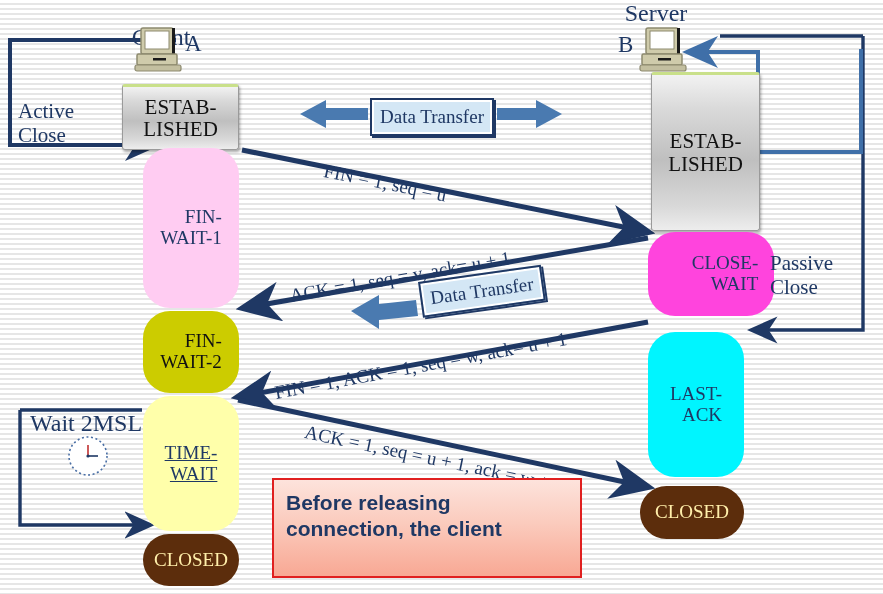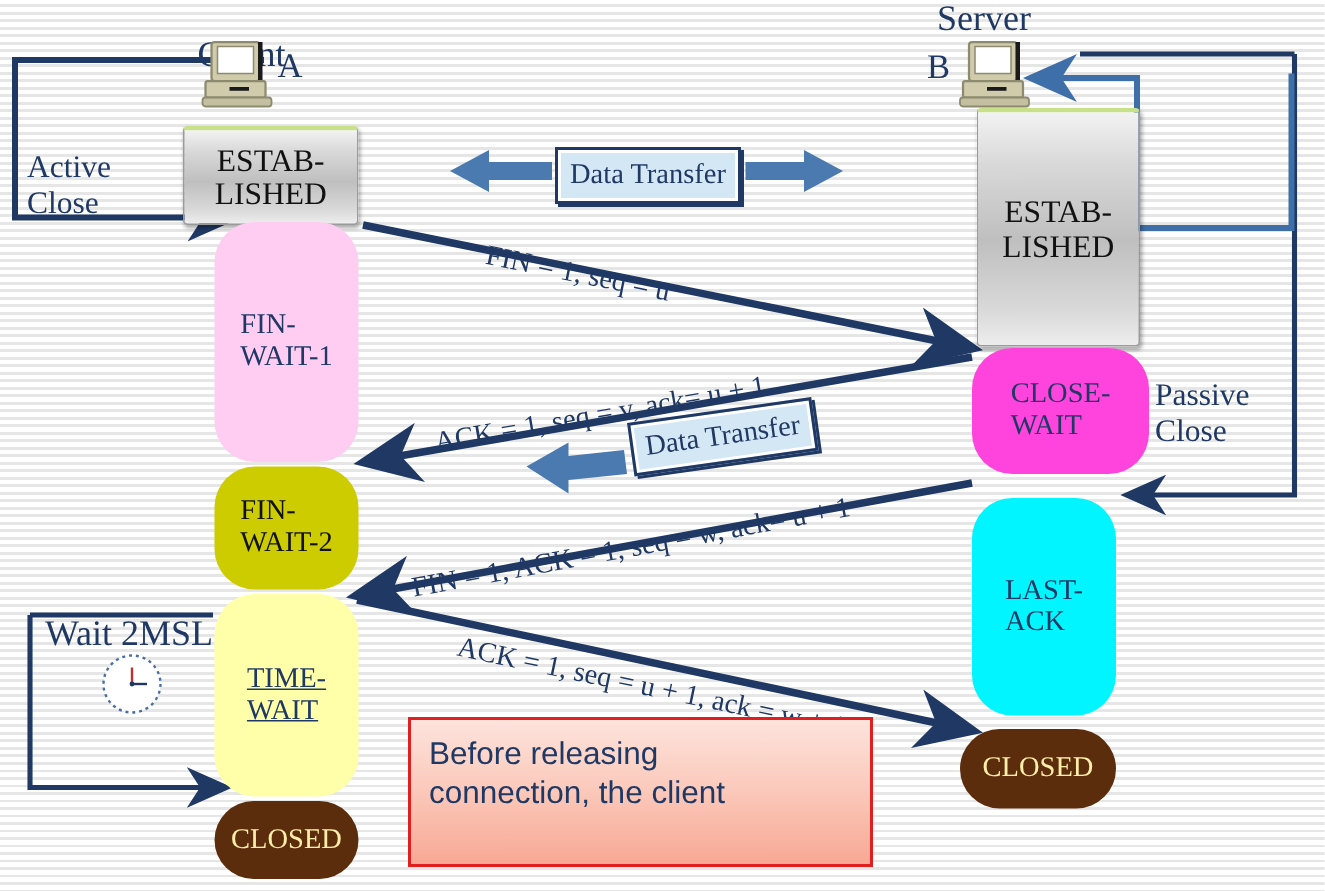--- a/index.html
+++ b/index.html
@@ -37,21 +37,21 @@
     box-shadow:1px 2px 3px rgba(0,0,0,.35);
     border-radius:3px;
     display:flex;align-items:center;justify-content:center;
     text-align:center;line-height:1.05;
     font-size:21px;color:#111111;
     font-family:"Liberation Serif", serif;
   }
   
   .state{
     display:flex;align-items:center;justify-content:center;
-    text-align:left;line-height:1.1;
+    text-align:right;line-height:1.1;
     font-size:19px;font-family:"Liberation Serif", serif;border-radius:27px;
   }
   .state.navytext{color:#1f3864;}
   .state.blacktext{color:#111111;}
   .state.creamtext{color:#ffeeaa;}
   
   .msg{
     font-size:19px;color:#1f3864;white-space:nowrap;
     font-family:"Liberation Serif", serif;
     transform-origin:left center;
@@ -205,21 +205,21 @@
 
   <div class="abs node-letter" style="left:618px;top:32px;">B</div>
 
   <div class="abs estab" style="left:651px;top:72px;width:107px;height:155px;">
     <div>
       <div>ESTAB-</div>
       <div>LISHED</div>
     </div>
   </div>
 
-  <div class="abs state navytext" style="left:648px;top:232px;width:118px;height:84px;background:#ff44dd;">
+  <div class="abs state navytext" style="left:648px;top:232px;width:98px;height:84px;background:#ff44dd;padding-left:28px;">
     <div>
       <div>CLOSE-</div>
       <div>WAIT</div>
     </div>
   </div>
 
   <div class="abs state navytext" style="left:648px;top:332px;width:96px;height:145px;background:#00f5ff;">
     <div>
       <div>LAST-</div>
       <div>ACK</div>
@@ -257,18 +257,18 @@
   <div class="abs dtchip" style="left:418px;top:282px;height:30px;transform:rotate(-8deg);transform-origin:left top;">Data Transfer</div>
 
   <div class="abs msg" style="left:383px;top:183px;transform:rotate(11.5deg) translate(-50%,-50%);">FIN = 1, seq = u</div>
 
   <div class="abs msg" style="left:290px;top:285px;transform:rotate(-9.8deg);transform-origin:left center;">ACK = 1, seq = v, ack= u + 1</div>
 
   <div class="abs msg" style="left:275px;top:382px;transform:rotate(-10.5deg);transform-origin:left center;">FIN = 1, ACK = 1, seq = w, ack= u + 1</div>
 
   <div class="abs msg" style="left:305px;top:421px;transform:rotate(11.8deg);transform-origin:left center;">ACK = 1, seq = u + 1, ack = w + 1</div>
 
-  <div class="abs callout" style="left:272px;top:478px;width:310px;height:100px;">
+  <div class="abs callout" style="left:272px;top:478px;width:310px;height:100px;font-weight:bold;">
     <div>Before releasing</div>
     <div>connection, the client</div>
   </div>
 
 </div>
 
 </body></html>

